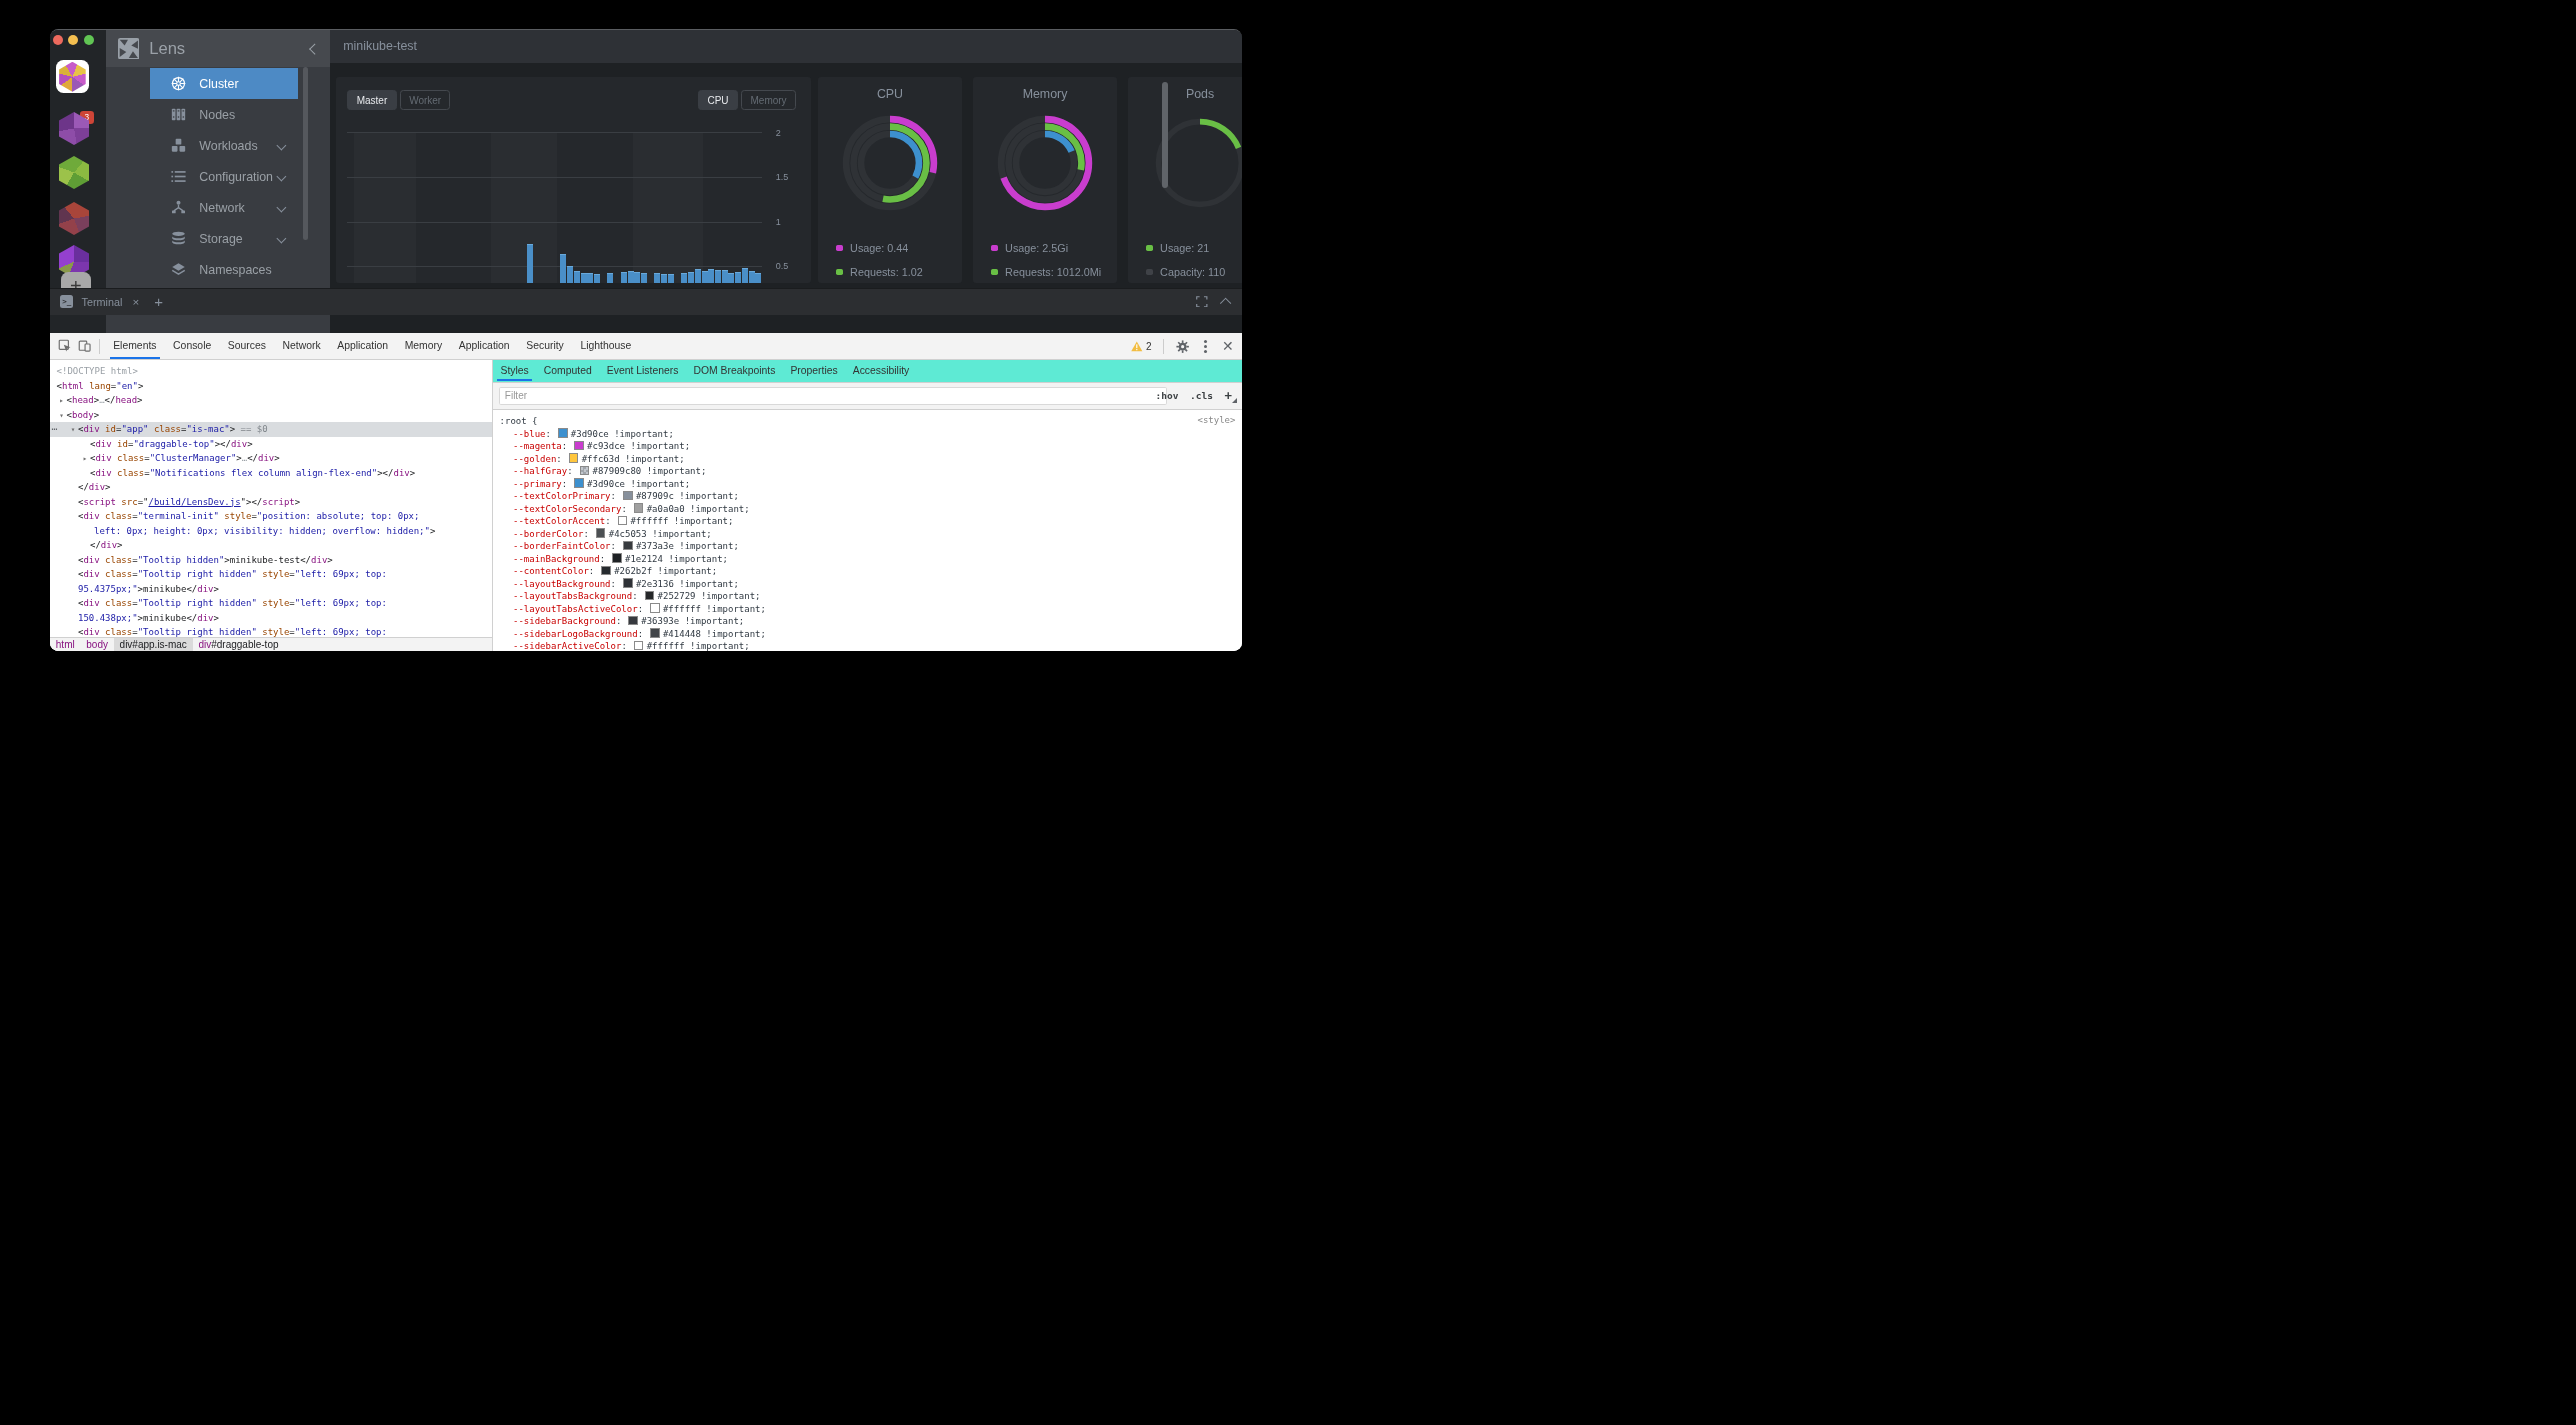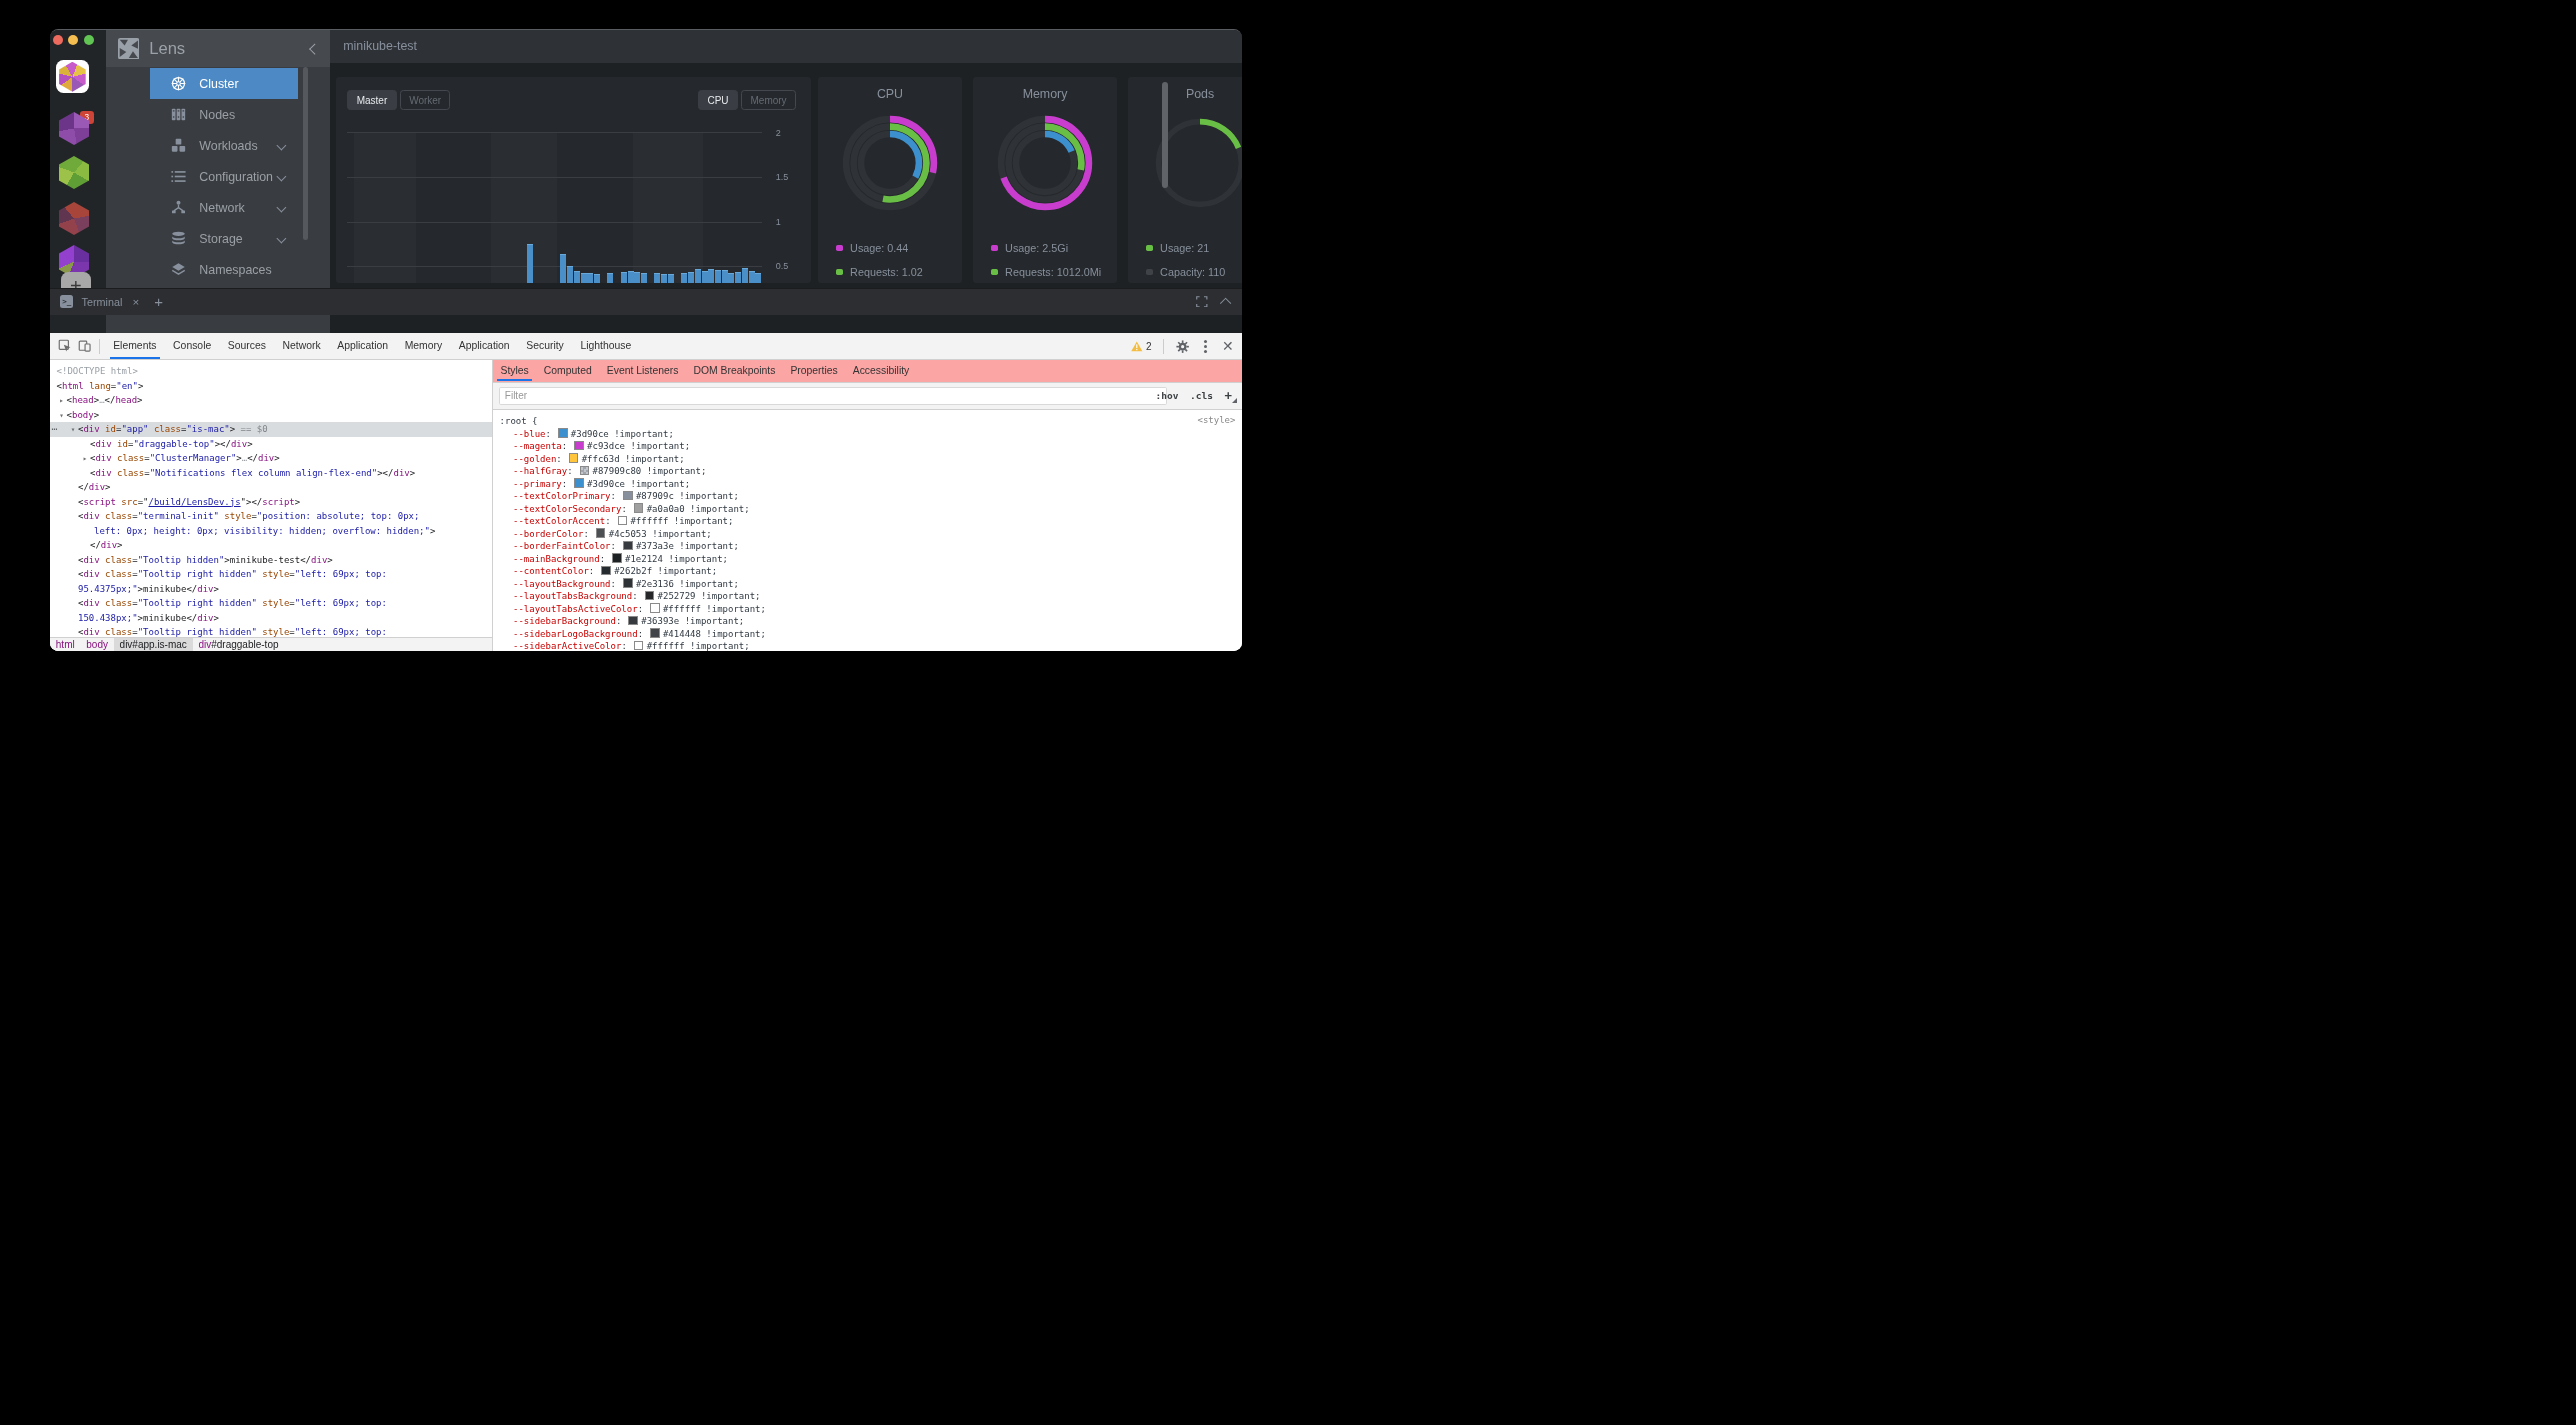--- a/index.html
+++ b/index.html
@@ -84,21 +84,21 @@
   .tok-g{color:#9aa0a6;} .tok-t{color:#881280;} .tok-a{color:#994500;} .tok-v{color:#1a1aa6;}
   .tok-p{color:#202124;} .tok-l{color:#1a1aa6;text-decoration:underline;} .tok-s{color:#80868b;}
   .tw{display:inline-block;width:10px;margin-left:-10px;color:#727272;font-size:7.5px;text-align:center;}
   .dots{position:absolute;left:1.7px;color:#5f6368;letter-spacing:-0.8px;}
   .crumbs{position:absolute;left:0;bottom:0;width:442px;height:14px;background:#f3f3f3;border-top:0.8px solid #d0d0d0;
           display:flex;align-items:center;font-size:10px;box-sizing:border-box;}
   .crumb{padding:0 5.8px;white-space:nowrap;height:14px;line-height:13.3px;}
   .crumb.sel{background:#dadada;}
   .ct{color:#881280;} .cp{color:#202124;}
   .style-pane{position:absolute;left:442px;top:27px;right:0;bottom:0;background:#fff;border-left:0.8px solid #d0d0d0;overflow:hidden;}
-  .sp-tabs{height:21.6px;background:#fca5a5;border-bottom:0.8px solid #d0d0d0;display:flex;align-items:center;text-align:center;}
+  .sp-tabs{height:21.6px;background:#5eead4;border-bottom:0.8px solid #d0d0d0;display:flex;align-items:center;text-align:center;}
   .sp-tab{font-size:10.4px;color:#333;padding:0 7.5px;height:21px;line-height:21px;position:relative;white-space:nowrap;}
   .sp-tab.act::after{content:"";position:absolute;left:4.1px;right:4.1px;bottom:0;height:2.1px;background:#1a73e8;}
   .filter-row{height:26px;background:#f3f3f3;border-bottom:0.8px solid #d0d0d0;display:flex;align-items:center;position:relative;}
   .filter-in{margin-left:5.8px;width:656px;height:16px;border:0.8px solid #d9d9d9;border-radius:1.7px;font-size:10px;
              padding:0 5px;color:#333;background:#fff;font-family:"Liberation Sans",sans-serif;}
   .filter-in::placeholder{color:#989898;}
   .hovcls{position:absolute;right:10px;display:flex;gap:11.6px;font-family:"DejaVu Sans Mono",monospace;
           font-size:9.5px;color:#3c4043;font-weight:bold;align-items:center;}
   .plus-dt{font-size:12.4px;position:relative;}
   .plus-dt::after{content:"";position:absolute;right:-5px;bottom:0;border-left:5px solid transparent;border-bottom:5px solid #5f6368;}

